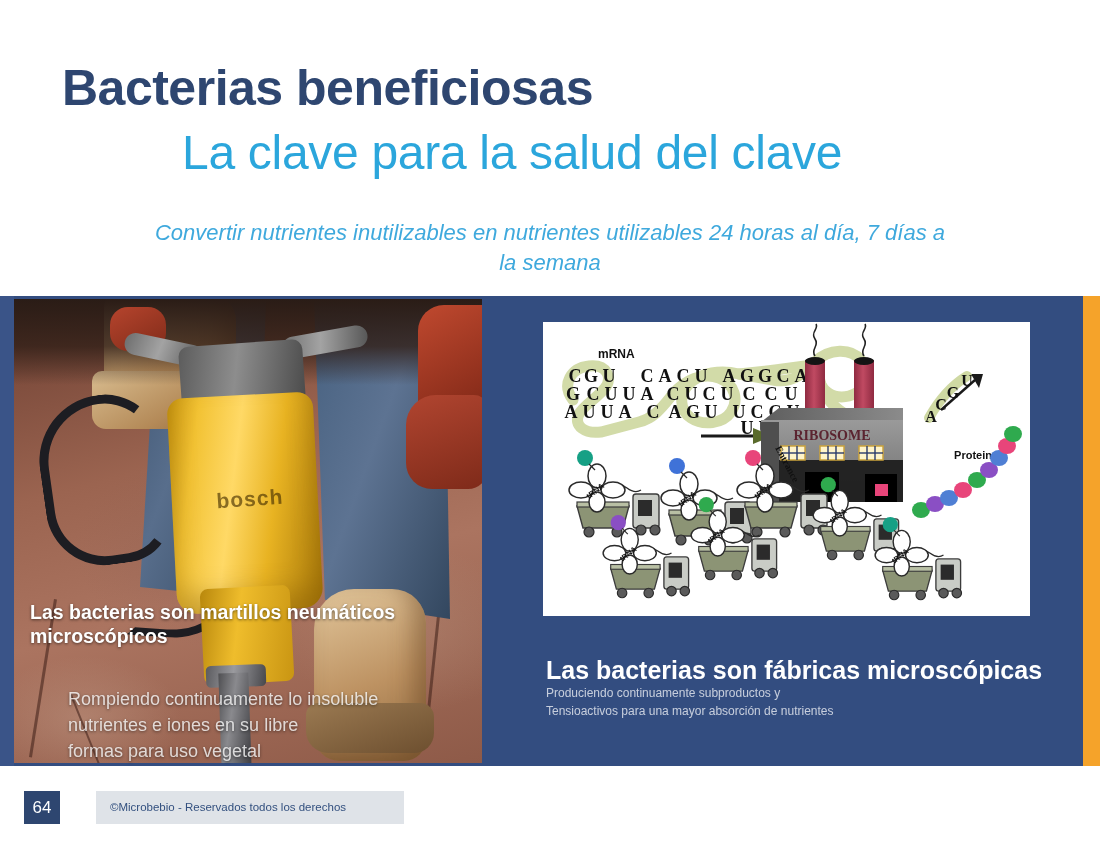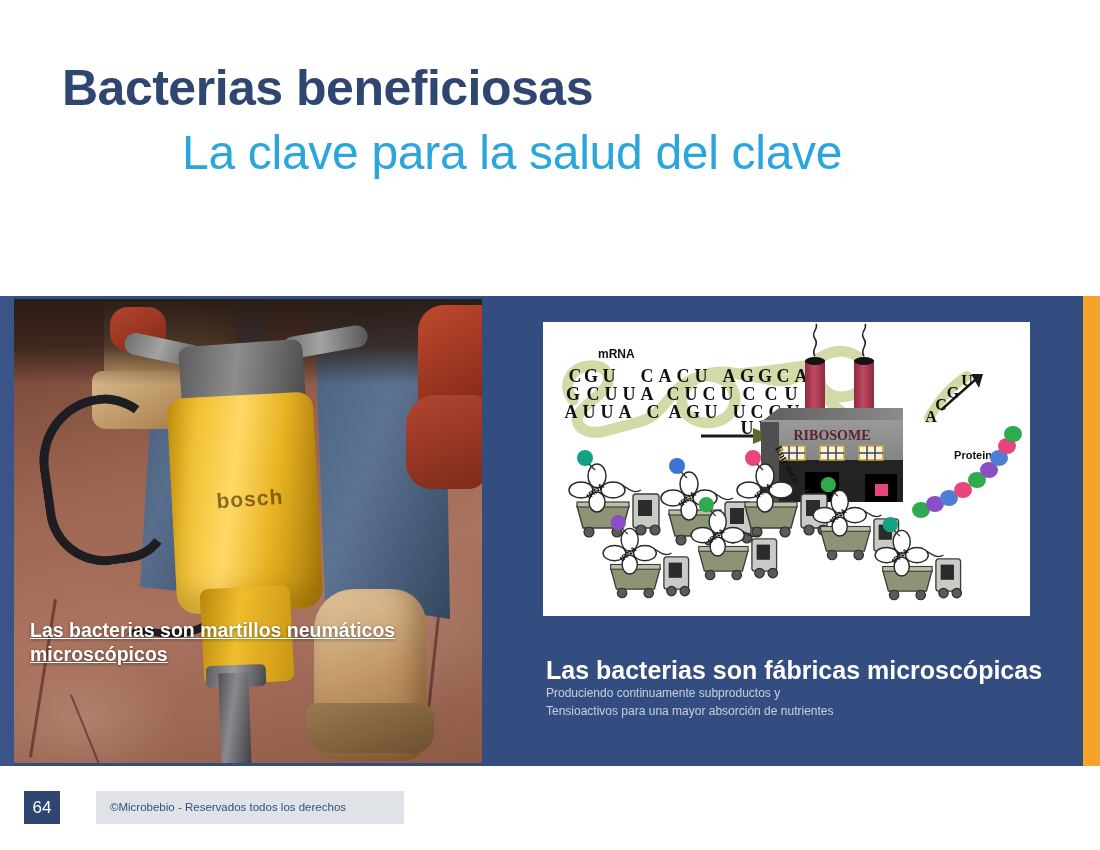--- a/index.html
+++ b/index.html
@@ -162,24 +162,23 @@
     transform: rotate(-2deg);
   }
   #jh-collar {
     left: 192px; top: 366px; width: 60px; height: 22px; border-radius: 5px;
     background: linear-gradient(100deg, #5a5a5e, #9a9a9e 45%, #47474b);
     transform: rotate(-2deg);
   }
 
   
   .cap-left-bold {
-    position: absolute; left: 30px; top: 618px; width: 440px;
+    position: absolute; left: 30px; top: 600px; width: 440px;
     color: #ffffff; font-size: 19.5px; font-weight: bold; line-height: 1.25;
     text-shadow: 0 1px 3px rgba(0,0,0,.55);
-    text-decoration: underline;
   }
   .cap-left-sub {
     position: absolute; left: 68px; top: 686px; width: 410px;
     color: rgba(255,255,255,.78); font-size: 18px; line-height: 1.45;
     text-shadow: 0 1px 3px rgba(0,0,0,.5);
   }
   .cap-left-sub div { white-space: nowrap; }
 
   
   #diagram {
@@ -211,20 +210,21 @@
     color: #33507f; font-size: 11.5px; line-height: 33px; padding-left: 14px;
   }
 </style>
 </head>
 <body>
 
 <div id="slide">
 
   <div class="title-main">Bacterias beneficiosas</div>
   <div class="title-sub">La clave para la salud del clave</div>
+  <div class="title-tag">Convertir nutrientes inutilizables en nutrientes utilizables 24 horas al día, 7 días a la semana</div>
 
   <div id="panel"></div>
   <div id="left-strip"></div>
   <div id="orange-strip"></div>
 
   <div id="photo">
     <div class="ph" id="ph-ground"></div>
     <div class="ph crack" style="left:40px;top:300px;width:3px;height:160px;transform:rotate(9deg);"></div>
     <div class="ph crack" style="left:56px;top:396px;width:2px;height:80px;transform:rotate(-22deg);"></div>
     <div class="ph crack" style="left:380px;top:132px;width:3px;height:150px;transform:rotate(-12deg);"></div>
@@ -246,20 +246,25 @@
     <div class="ph" id="jh-handle-r"></div>
     <div class="ph" id="jh-top"></div>
     <div class="ph" id="jh-body"></div>
     <div class="ph" id="jh-body2"></div>
     <div class="ph" id="jh-brand">bosch</div>
     <div class="ph" id="jh-collar"></div>
     <div class="ph" id="jh-bit"></div>
   </div>
 
   <div class="cap-left-bold">Las bacterias son martillos neumáticos microscópicos</div>
+  <div class="cap-left-sub">
+    <div>Rompiendo continuamente lo insoluble</div>
+    <div>nutrientes e iones en su libre</div>
+    <div>formas para uso vegetal</div>
+  </div>
 
   <div id="diagram">
     <svg width="487" height="294" viewBox="0 0 487 294" xmlns="http://www.w3.org/2000/svg">
       <defs>
         <linearGradient id="stackGrad" x1="0" y1="0" x2="1" y2="0">
           <stop offset="0%" stop-color="#8f2a41"></stop>
           <stop offset="45%" stop-color="#c04a62"></stop>
           <stop offset="100%" stop-color="#8f2a41"></stop>
         </linearGradient>
         <linearGradient id="facGrad" x1="0" y1="0" x2="0" y2="1">

